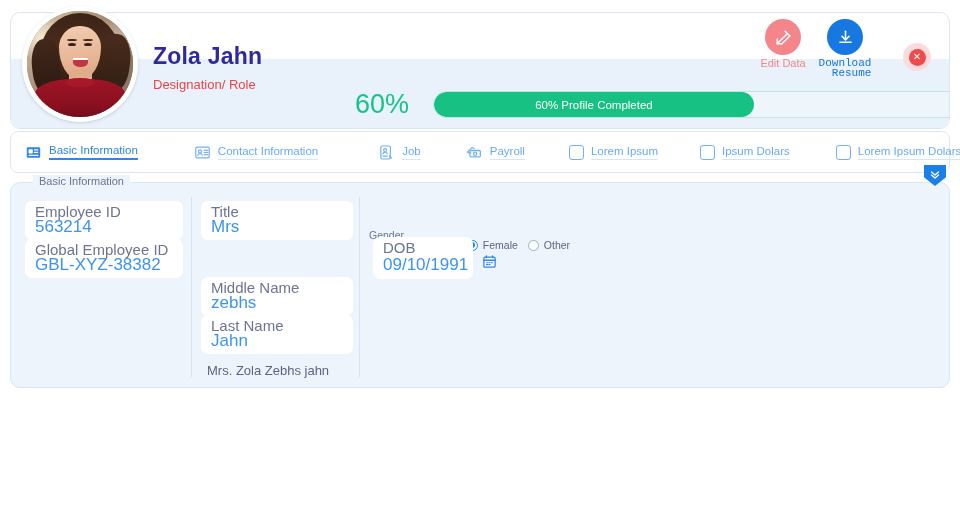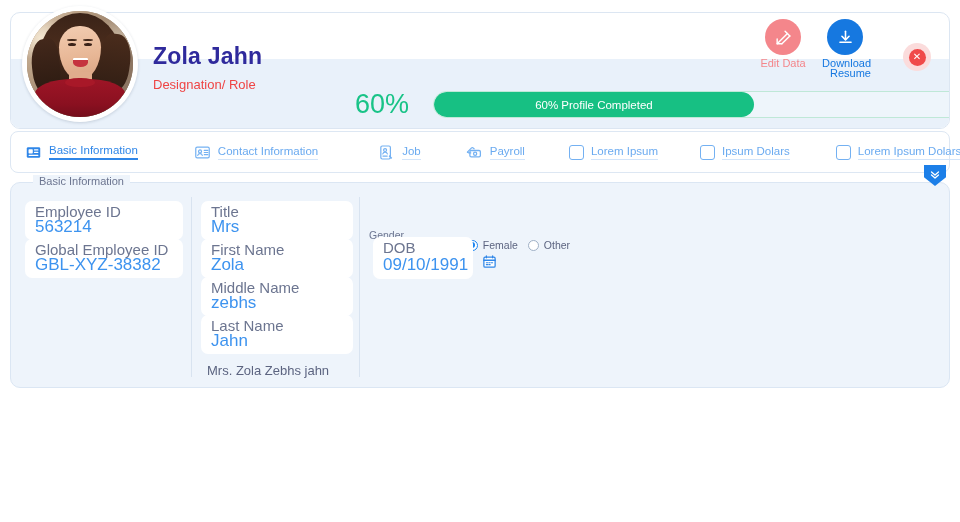--- a/index.html
+++ b/index.html
@@ -123,21 +123,21 @@
   .action-circle {
     width: 36px; height: 36px; border-radius: 50%;
     display: flex; align-items: center; justify-content: center;
   }
   .action-circle.edit { background: #f4868b; }
   .action-circle.download { background: #1678e0; }
   .action-label {
     margin-top: 3px; font-size: 11px; line-height: 10px; text-align: right;
   }
   .action-label.edit { color: #f4868b; }
-  .action-label.download { color: #1678e0; }
+  .action-label.download { color: #1678e0; font-family: Liberation Mono, monospace; }
 
   .close-btn {
     position: absolute; right: 18px; top: 30px;
     width: 28px; height: 28px; border-radius: 50%;
     background: #fbdcdc;
     display: flex; align-items: center; justify-content: center;
     cursor: pointer; border: none; padding: 0;
   }
   .close-inner {
     width: 17px; height: 17px; border-radius: 50%;
@@ -431,24 +431,20 @@
     </div>
     <div class="field f-gempid">
       <div class="field-label">Global Employee ID</div>
       <div class="field-value">GBL-XYZ-38382</div>
     </div>
 
     <div class="field f-title">
       <div class="field-label">Title</div>
       <div class="field-value">Mrs</div>
     </div>
-    <div class="field f-first">
-      <div class="field-label">First Name</div>
-      <div class="field-value">Zola</div>
-    </div>
     <div class="field f-middle">
       <div class="field-label">Middle Name</div>
       <div class="field-value">zebhs</div>
     </div>
     <div class="field f-last">
       <div class="field-label">Last Name</div>
       <div class="field-value">Jahn</div>
     </div>
     <div class="full-name">Mrs. Zola Zebhs jahn</div>
 

